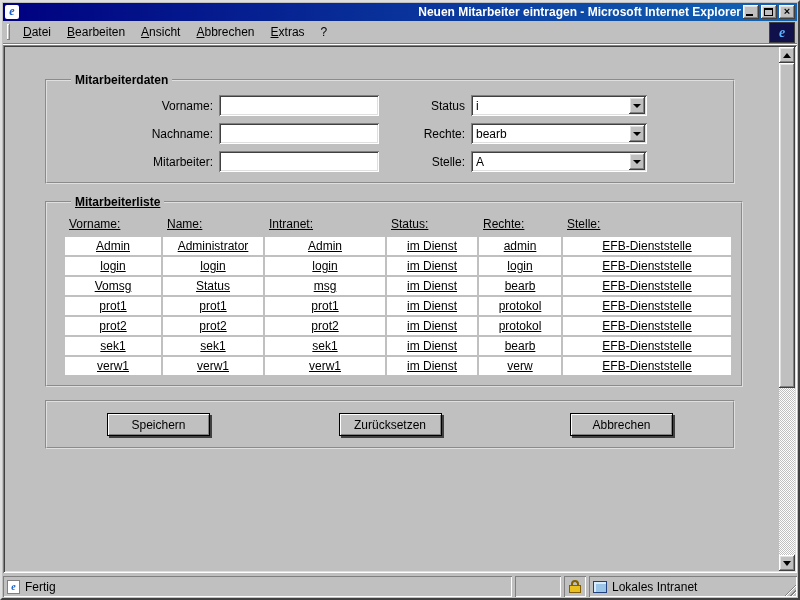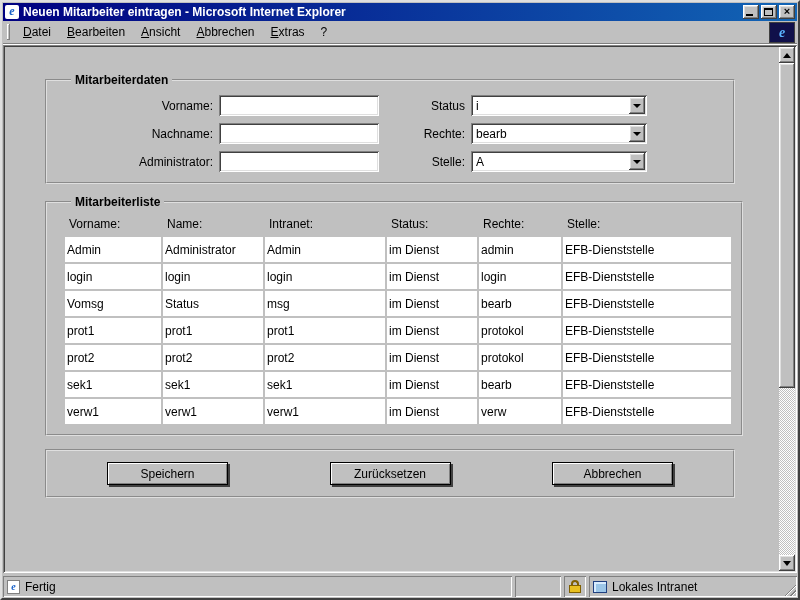--- a/index.html
+++ b/index.html
@@ -41,20 +41,21 @@
     margin-right: 4px;
     flex: 0 0 auto;
   }
   .title-text {
     color: #fff;
     font-weight: bold;
     font-size: 12px;
     flex: 1;
     white-space: nowrap;
     overflow: hidden;
+    text-align: right;
   }
   .win-btn {
     width: 16px; height: 14px;
     background: #c0c0c0;
     box-shadow: inset -1px -1px 0 #404040, inset 1px 1px 0 #fff, inset -2px -2px 0 #808080, inset 2px 2px 0 #dfdfdf;
     margin-left: 2px;
     position: relative;
     flex: 0 0 auto;
     cursor: default;
   }
@@ -148,52 +149,53 @@
   .select-value { flex: 1; padding-left: 3px; overflow: hidden; white-space: nowrap; }
   .select-btn {
     width: 16px; height: 17px;
     background: #c0c0c0;
     box-shadow: inset -1px -1px 0 #404040, inset 1px 1px 0 #fff, inset -2px -2px 0 #808080, inset 2px 2px 0 #dfdfdf;
     display: flex; align-items: center; justify-content: center;
     flex: 0 0 auto;
   }
   .arrow-down { width:0; height:0; border-left:4px solid transparent; border-right:4px solid transparent; border-top:4px solid #000; }
   
-  .list-fieldset { margin-top: 11px; }
+  .list-fieldset { margin-top: 11px; text-decoration: underline; }
   .emp-table {
     border-collapse: separate;
     border-spacing: 2px;
     table-layout: fixed;
     width: 656px;
     margin-left: 8px;
     font-size: 12px;
   }
   .emp-table th {
     font-weight: normal;
     text-align: left;
     padding: 2px 2px 4px 4px;
     background: transparent;
     white-space: nowrap;
   }
   .emp-table td {
     background: #fff;
-    height: 25px;
+    text-align: center;
+    height: 18px;
     padding: 1px 2px;
     white-space: nowrap;
     overflow: hidden;
   }
   
   .buttons-box {
     margin-top: 13px;
     padding: 11px 60px;
     display: flex;
     justify-content: space-between;
   }
   .cmd-btn {
-    width: 121px; height: 23px;
+    width: 103px; height: 23px;
     background: #c0c0c0;
     border: 1px solid #000;
     box-shadow: inset 1px 1px 0 #fff, inset -1px -1px 0 #808080, 2px 2px 0 #404040;
     font: 12px "Liberation Sans", sans-serif;
     cursor: default;
   }
   
   .scrollbar {
     position: absolute;
     top: 2px; right: 2px; bottom: 2px;
@@ -326,21 +328,21 @@
           <input class="tb" type="text" value="" style="">
           <span></span>
           <label class="form-label">Rechte:</label>
           <div class="select">
             <span class="select-value">bearb</span>
             <span class="select-btn">
                 <span class="arrow-down"></span>
               </span>
           </div>
 
-          <label class="form-label">Administrator:</label>
+          <label class="form-label">Mitarbeiter:</label>
           <input class="tb" type="text" value="" style="">
           <span></span>
           <label class="form-label">Stelle:</label>
           <div class="select">
             <span class="select-value">A</span>
             <span class="select-btn">
                 <span class="arrow-down"></span>
               </span>
           </div>
 

